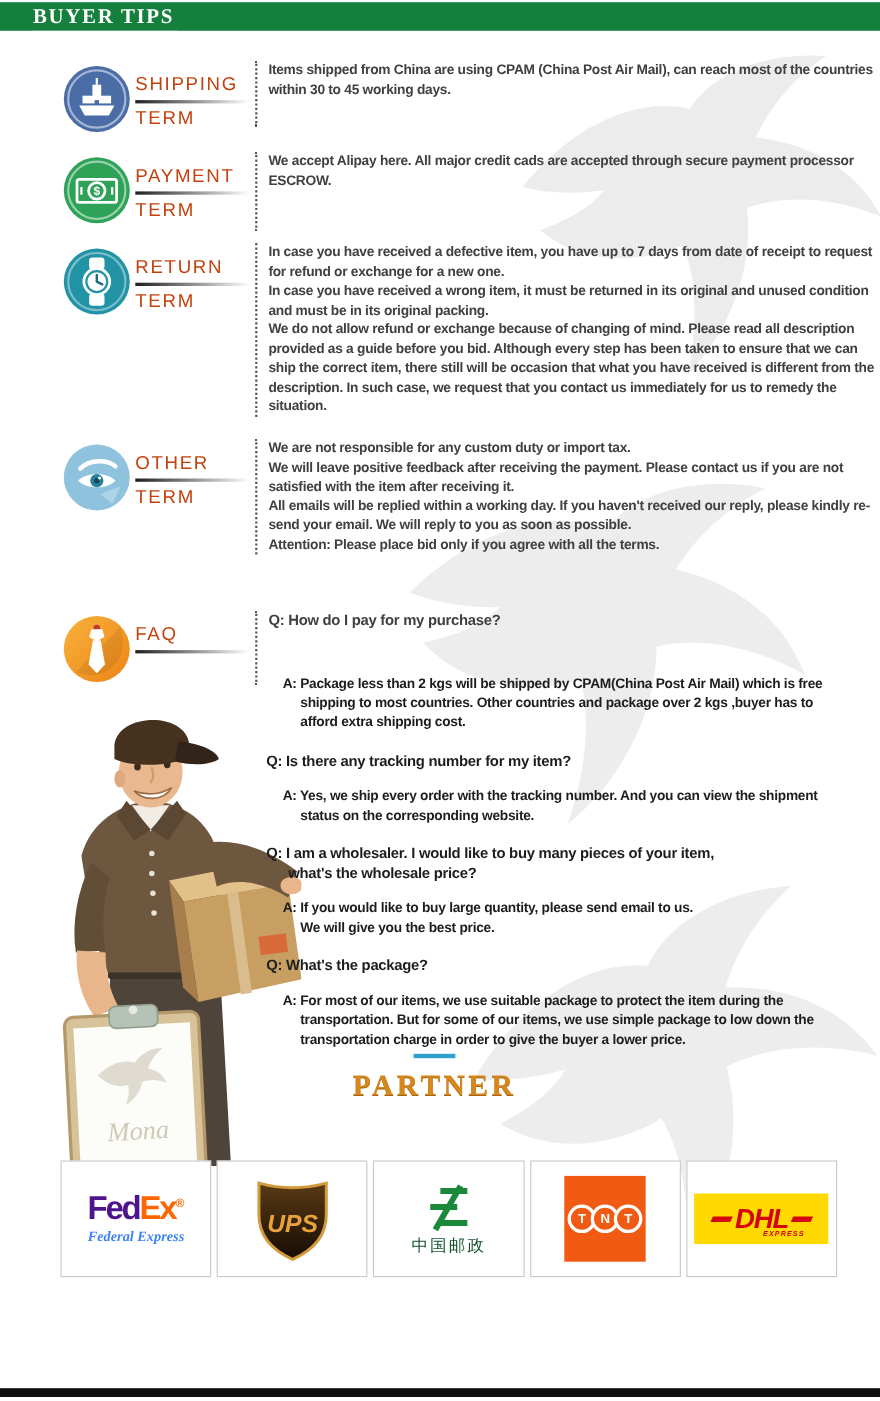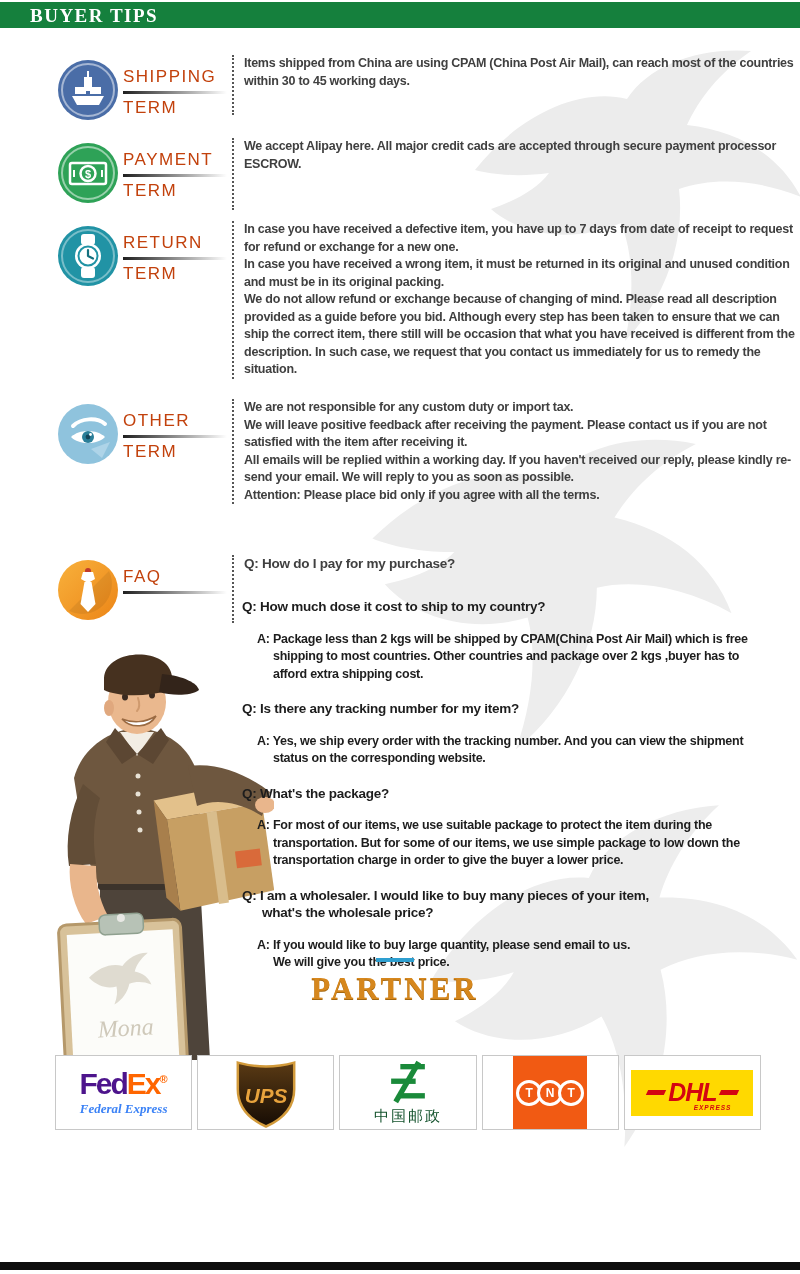--- a/index.html
+++ b/index.html
@@ -35,23 +35,23 @@
   .faq-item{margin-bottom:17px;}
   .faq-q{margin:0;font-family:Liberation Sans, sans-serif;font-size:13.5px;font-weight:700;
          padding-left:20px;text-indent:-20px;white-space:pre-line;}
   .faq-a{margin:15px;padding-left:16px;text-indent:-16px;white-space:pre-line;}
   
   .man{position:absolute;left:4px;top:626px;width:270px;height:434px;z-index:1;}
   
   .partner-head{position:absolute;left:245px;top:958px;width:300px;text-align:center;z-index:2;}
   .partner-dash{width:38px;height:4px;background:#2e9fd0;margin:0 auto 9px auto;}
   .partner-title{margin:0;font-family:"Liberation Serif",serif;font-weight:700;
-                 font-size:31px;color:#d6871d;letter-spacing:3px;
+                 font-size:27px;color:#d6871d;letter-spacing:3px;
                  text-shadow:0 1px 0 #a3660f;}
-  .logos{position:absolute;left:55px;top:1055px;width:706px;height:75px;display:flex;
+  .logos{position:absolute;left:55px;top:1055px;width:706px;height:106px;display:flex;
          gap:5px;z-index:2;}
   .logo-cell{flex:1 1 0;background:#fff;border:1px solid #c8c8c8;display:flex;
              flex-direction:column;align-items:center;justify-content:center;}
   
   .fedex-line{font-size:30px;font-weight:700;letter-spacing:-2px;line-height:1;}
   .fed{color:#4d148c;} .ex{color:#ff6600;}
   .reg{color:#ff6600;font-size:11px;vertical-align:super;letter-spacing:0;}
   .fedex-sub{font-family:"Liberation Serif",serif;font-weight:700;font-style:italic;
              color:#3b82f6;font-size:13px;margin-top:2px;}
   
@@ -212,36 +212,35 @@
       <div class="lw1">FAQ</div>
       <div class="ldiv"></div>
     </div>
     <div class="term-text s5t">
       <p class="faq-q">Q: How do I pay for my purchase?</p>
     </div>
   </div>
 
   <div class="faq-rest">
     <div class="faq-item">
-      <p class="faq-q">Q: How much dose it cost to ship to my country?</p>
       <p class="faq-a">A: Package less than 2 kgs will be shipped by CPAM(China Post Air Mail) which is free shipping to most countries. Other countries and package over 2 kgs ,buyer has to afford extra shipping cost.</p>
     </div>
     <div class="faq-item">
       <p class="faq-q">Q: Is there any tracking number for my item?</p>
       <p class="faq-a">A: Yes, we ship every order with the tracking number. And you can view the shipment status on the corresponding website.</p>
-    </div>
-    <div class="faq-item">
-      <p class="faq-q">Q: What's the package?</p>
-      <p class="faq-a">A: For most of our items, we use suitable package to protect the item during the transportation. But for some of our items, we use simple package to low down the transportation charge in order to give the buyer a lower price.</p>
     </div>
     <div class="faq-item">
       <p class="faq-q">Q: I am a wholesaler. I would like to buy many pieces of your item,
 what's the wholesale price?</p>
       <p class="faq-a">A: If you would like to buy large quantity, please send email to us.
 We will give you the best price.</p>
+    </div>
+    <div class="faq-item">
+      <p class="faq-q">Q: What's the package?</p>
+      <p class="faq-a">A: For most of our items, we use suitable package to protect the item during the transportation. But for some of our items, we use simple package to low down the transportation charge in order to give the buyer a lower price.</p>
     </div>
   </div>
 
   <div class="man">
     <svg viewBox="0 0 270 434" width="270" height="434">
 
       <path d="M96,260 L196,256 L206,434 L158,434 L149,335 L142,434 L94,434 Z" fill="#4e443a"></path>
       <rect x="94" y="252" width="104" height="12" rx="3" fill="#3c332b"></rect>
 
       <path d="M70,152 C78,122 105,104 133,102 C162,104 186,120 194,150 L199,258 L94,258 L82,228 Z" fill="#6e573f"></path>

